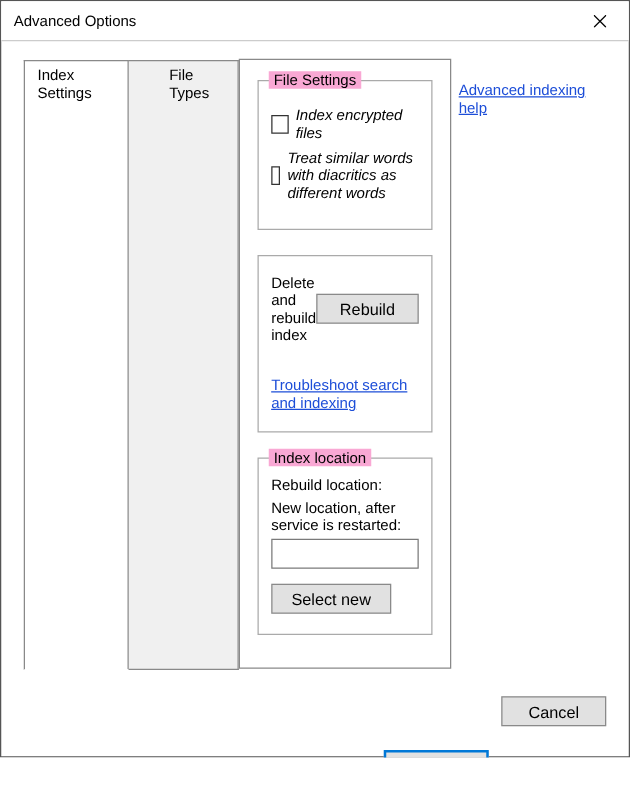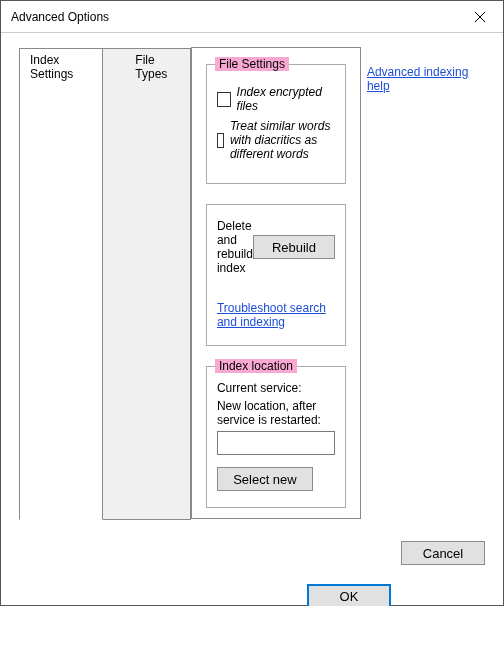--- a/index.html
+++ b/index.html
@@ -182,23 +182,23 @@
       </div>
 
       <div class="fieldset">
         <div class="trouble-row">
           <span>Delete and rebuild index</span>
           <button class="btn">Rebuild</button>
         </div>
         <a class="link">Troubleshoot search and indexing</a>
       </div>
 
-      <div class="fieldset" style="margin-bottom:0;">
+      <div class="fieldset" style="margin-bottom:16px;">
         <span class="fieldset-legend">Index location</span>
-        <span class="label">Current service:</span>
+        <span class="label">Rebuild location:</span>
         <span class="label">New location, after service is restarted:</span>
         <input class="textfield" type="text" value="" style="">
         <div class="btn-row-right">
           <button class="btn" style="min-width:96px;">Select new</button>
         </div>
       </div>
 
     </div>
 
     <div class="bottom-link">

